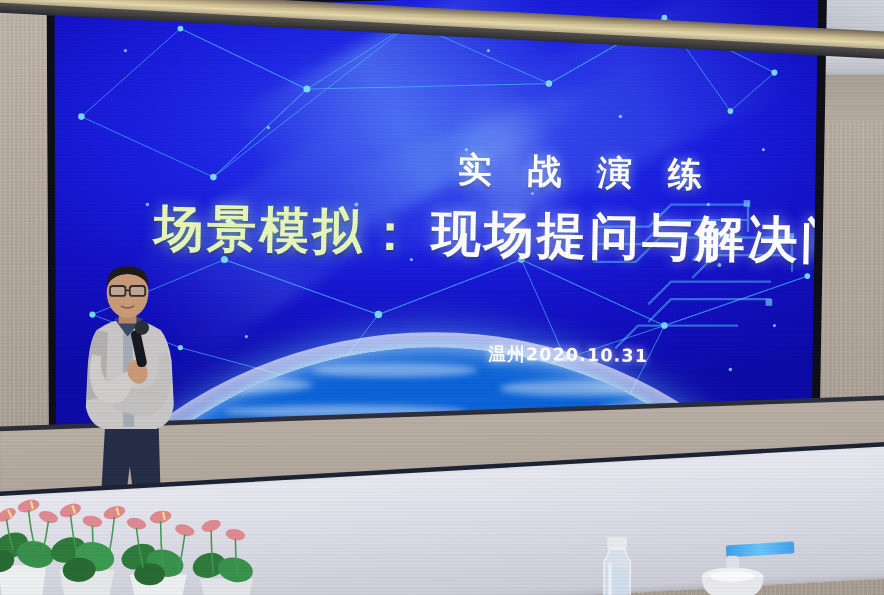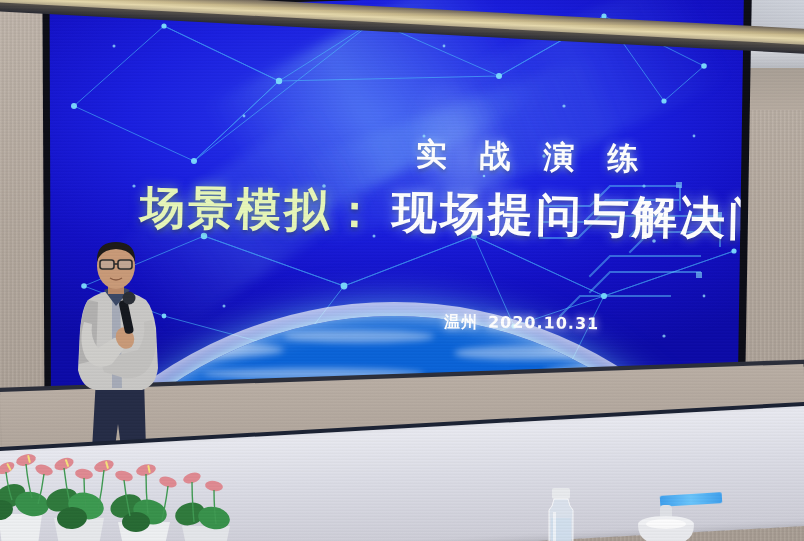--- a/index.html
+++ b/index.html
@@ -257,21 +257,21 @@
     top: 327px;
     transform: rotate(0.8deg);
     font-size: 16px;
     font-weight: 700;
     color: #ffffff;
     letter-spacing: 1px;
     text-shadow: 0 0 8px rgba(255,255,255,0.85);
     font-family: "DejaVu Sans", sans-serif;
     white-space: nowrap;
   }
-  .date-line .city { margin-right: 10px; }
+  .date-line .city { }
 
   
   .stage-face {
     position: absolute;
     left: 0;
     top: 392px;
     width: 804px;
     height: 150px;
     background: linear-gradient(180deg, #b9aea4 0%, #aea399 55%, #a2978d 100%);
     transform: rotate(-2.0deg);

